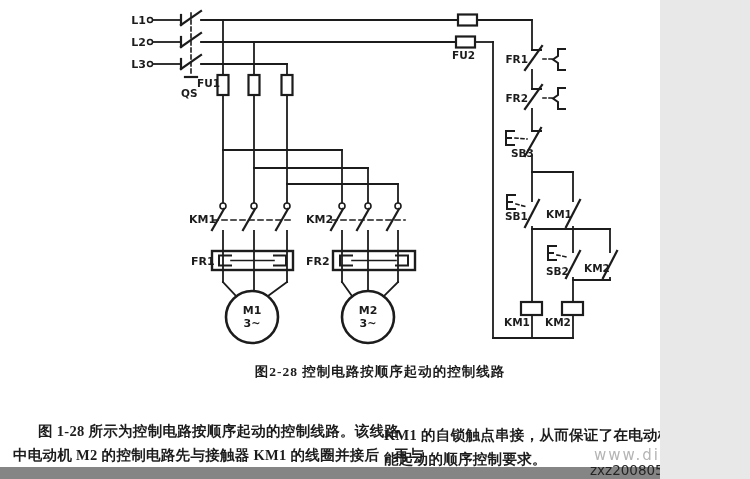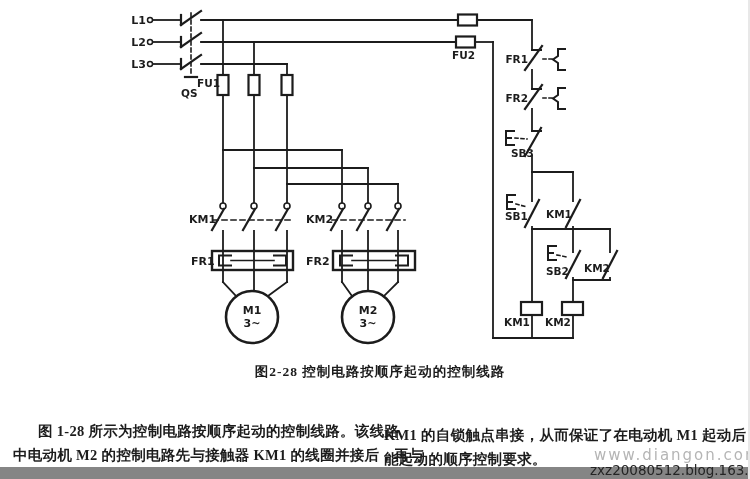--- a/index.html
+++ b/index.html
@@ -1,16 +1,16 @@
 <!DOCTYPE html>
 <html><head>
 <meta charset="utf-8">
 <style>
   html,body{margin:0;padding:0;background:#e8e8e8;}
-  .page{position:relative;width:748px;height:479px;background:#ffffff;overflow:hidden;
+  .page{position:relative;width:660px;height:479px;background:#ffffff;overflow:hidden;
         font-family:"Liberation Serif",serif;color:#1c1c1c;text-decoration:underline;}
   svg text{font-family:"DejaVu Sans",sans-serif;font-weight:bold;fill:#1c1c1c;}
   .caption{position:absolute;left:0;top:363px;width:760px;text-align:center;
            font-size:13.5px;font-weight:bold;letter-spacing:1px;white-space:nowrap;}
   .bodyline{position:absolute;font-size:14.5px;font-weight:600;white-space:nowrap;letter-spacing:0.3px;}
   .wm-site{position:absolute;left:594px;top:446px;font-family:"DejaVu Sans",sans-serif;
            font-size:15px;color:#b5b5b5;letter-spacing:2px;white-space:nowrap;}
   .band{position:absolute;left:0;top:467px;width:750px;height:12px;background:#858585;}
   .wm-blog{position:absolute;left:590px;top:462px;font-family:"DejaVu Sans",sans-serif;
            font-size:13.5px;color:#242424;white-space:nowrap;z-index:3;}

